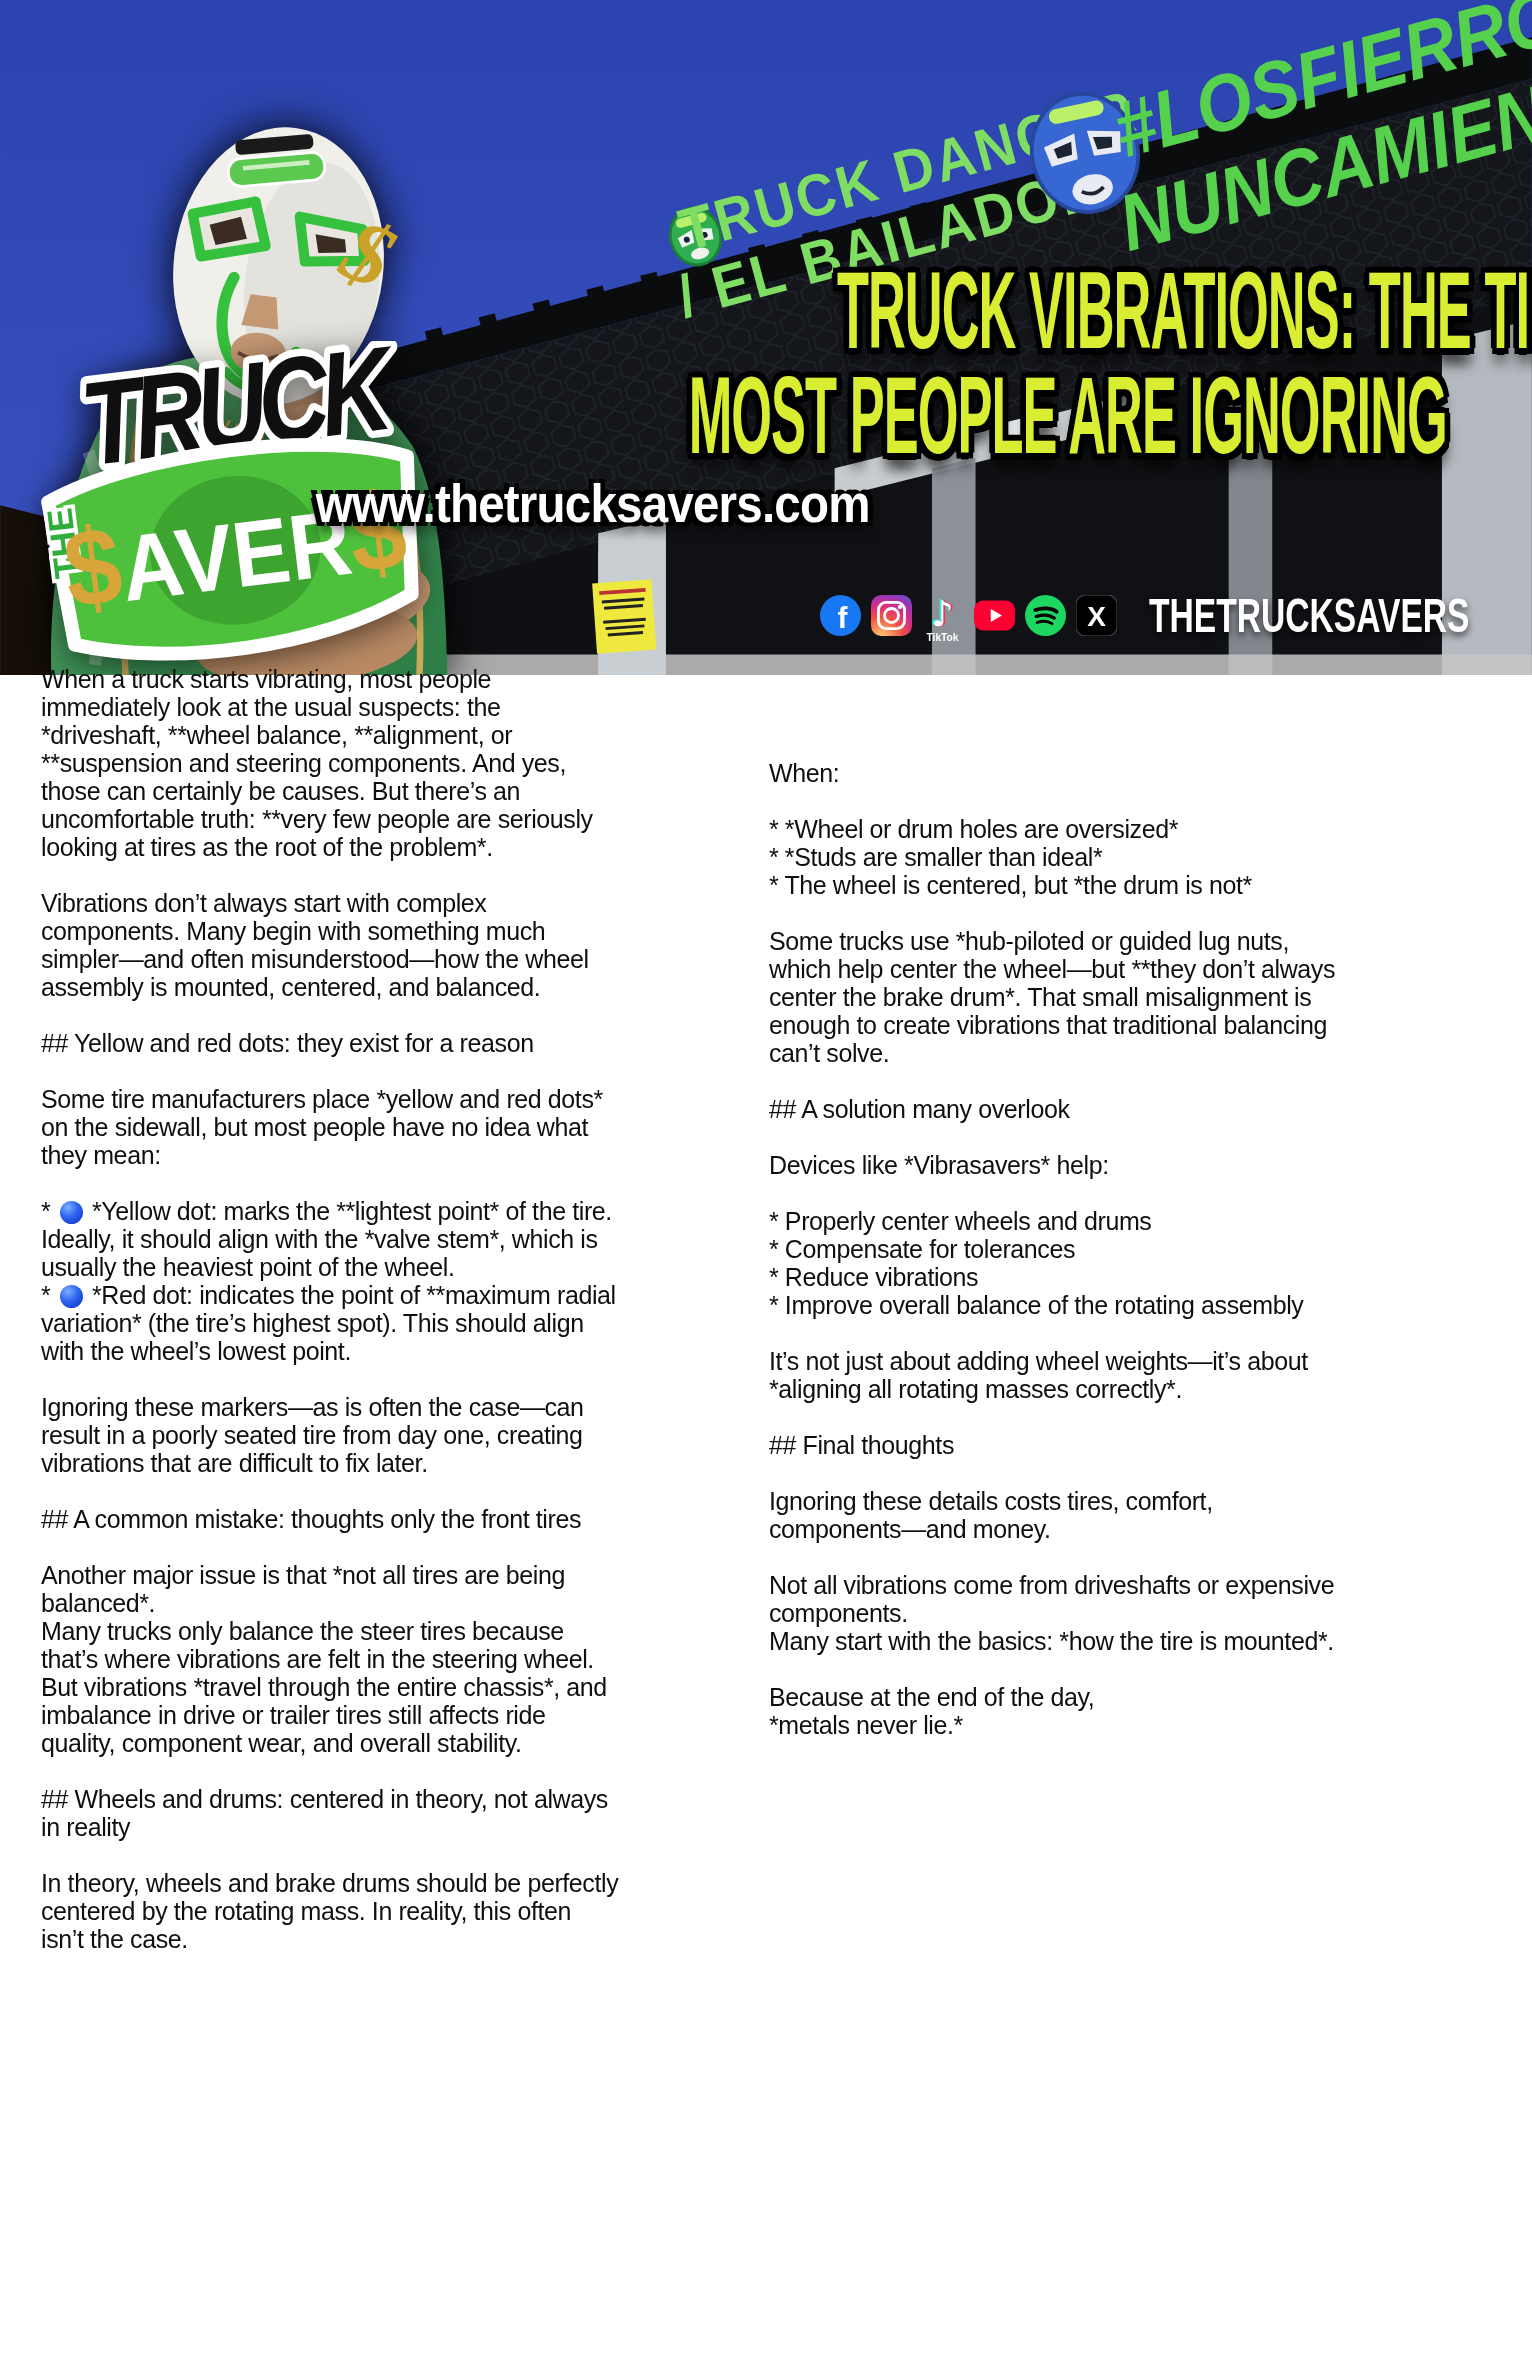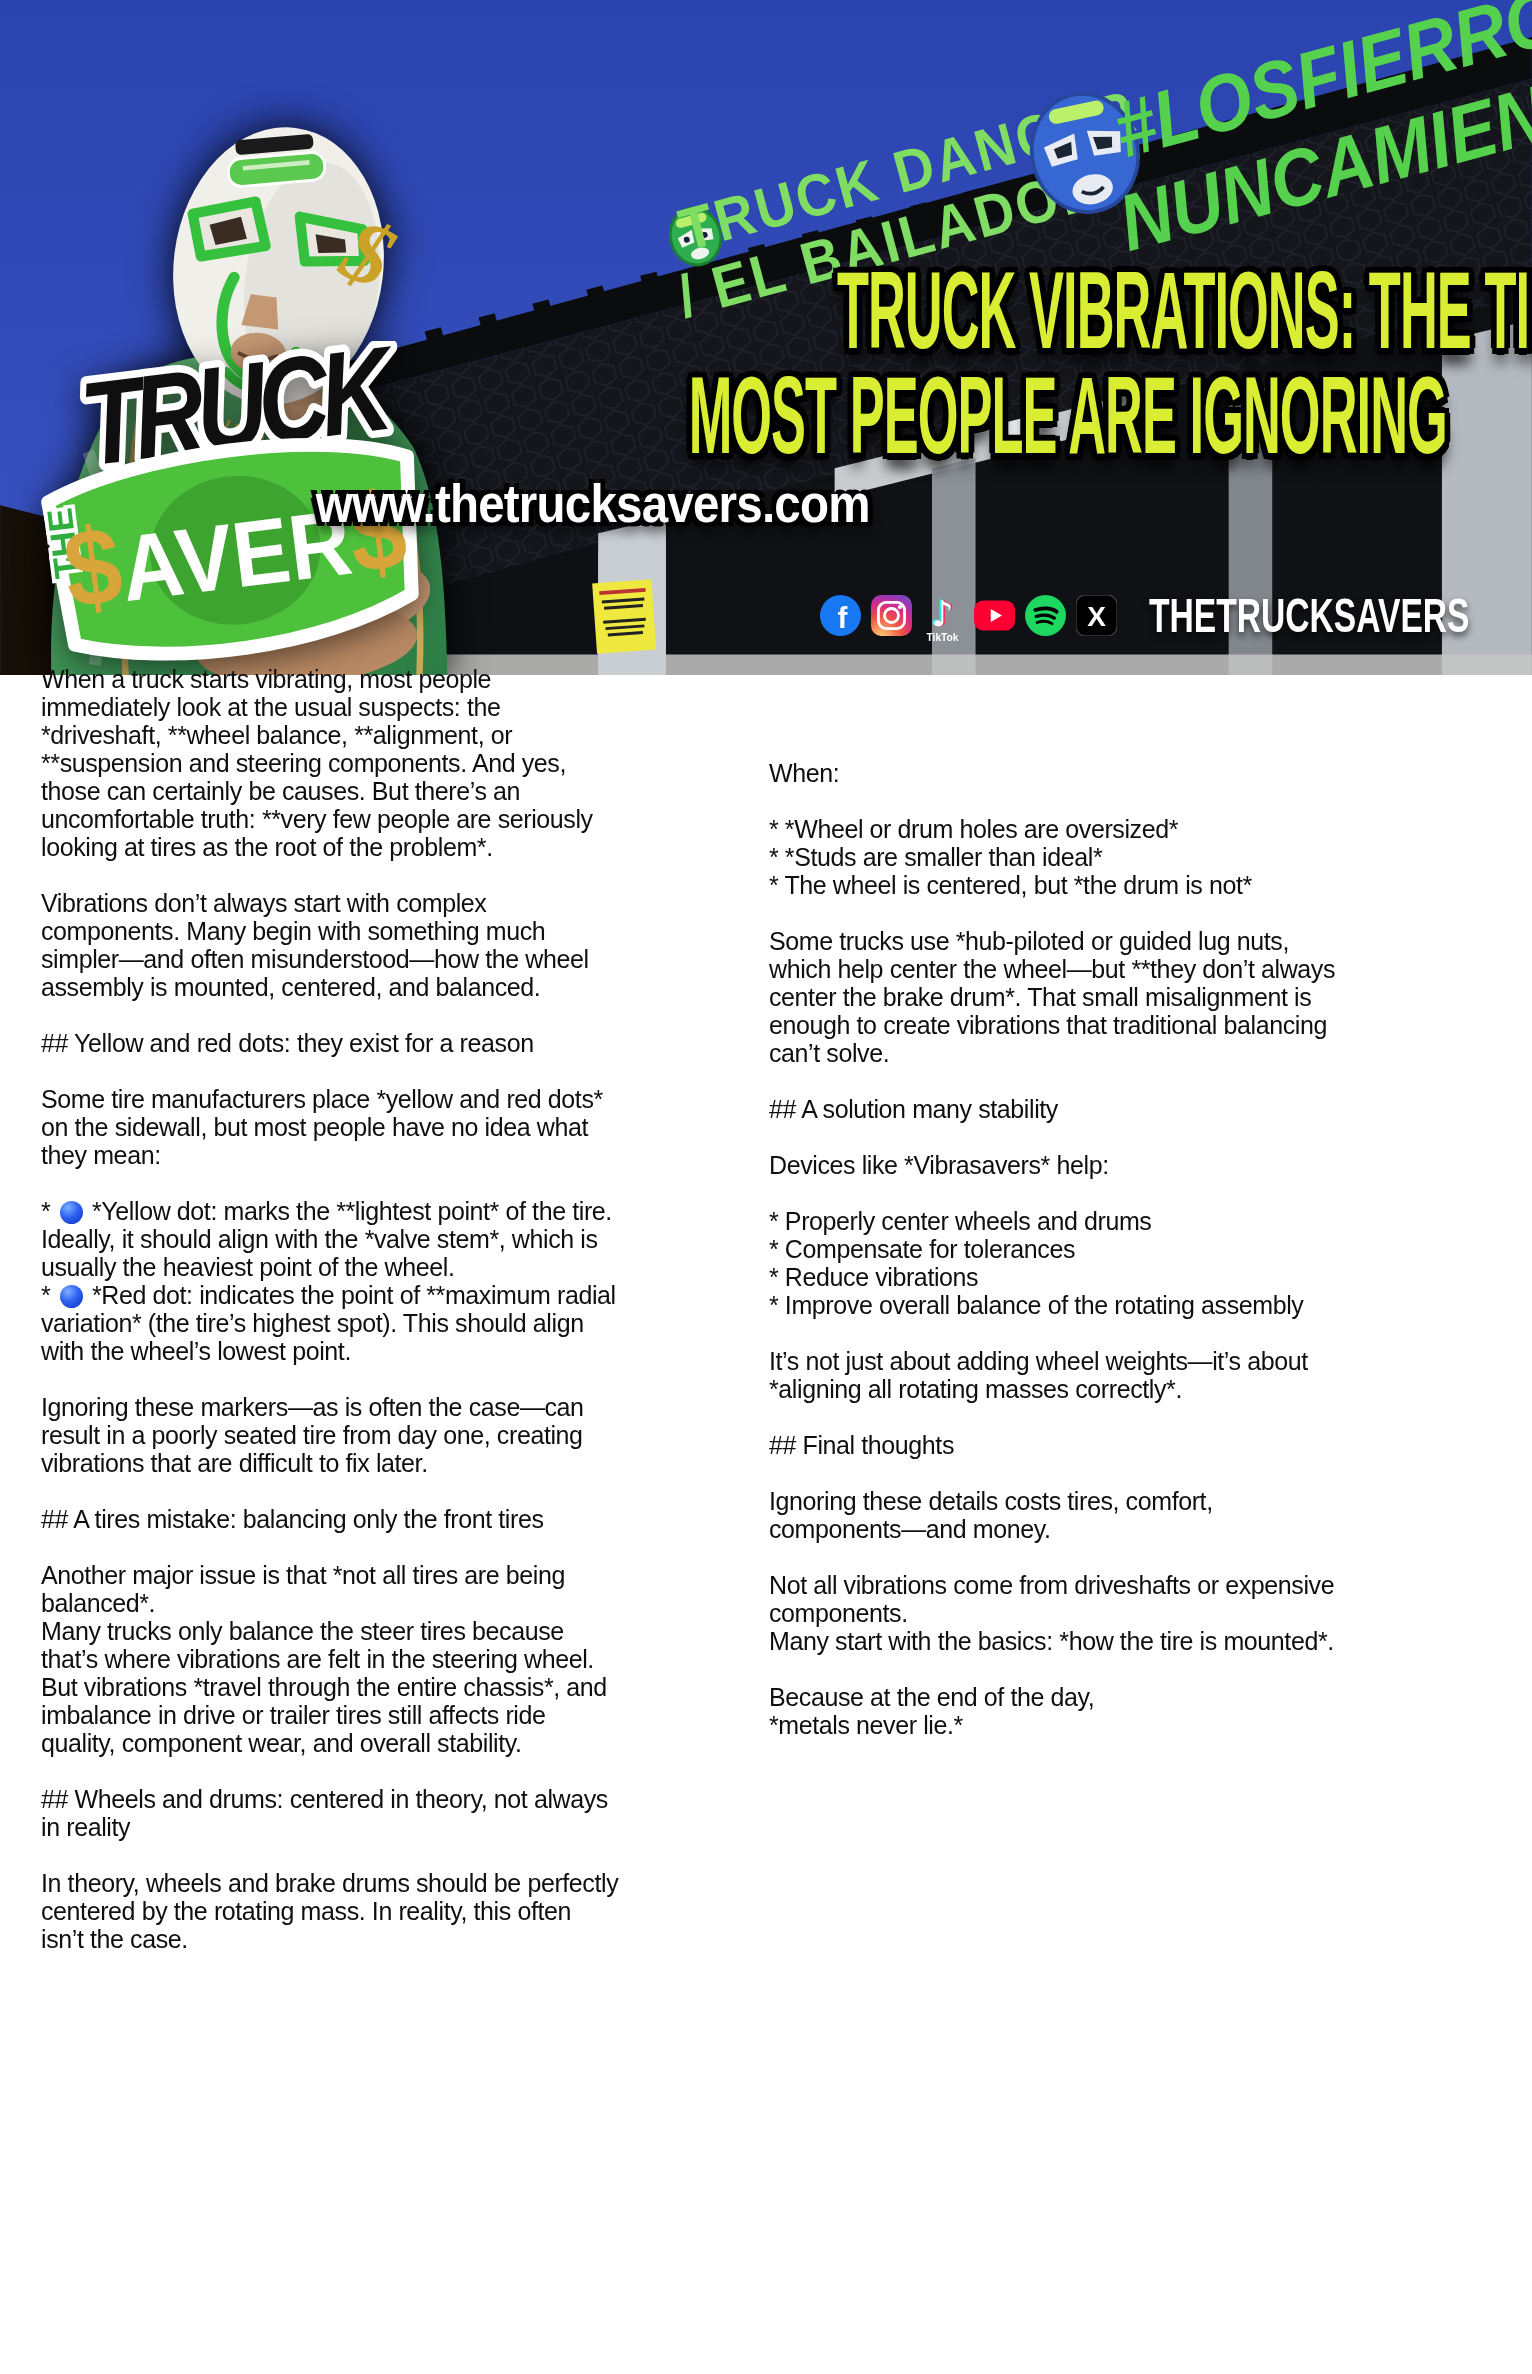--- a/index.html
+++ b/index.html
@@ -243,30 +243,30 @@
   </div>
 </div>
 
 <div class="col col-left article" id="col-left">
     <p class="para">When a truck starts vibrating, most people<br>immediately look at the usual suspects: the<br>*driveshaft, **wheel balance, **alignment, or<br>**suspension and steering components. And yes,<br>those can certainly be causes. But there’s an<br>uncomfortable truth: **very few people are seriously<br>looking at tires as the root of the problem*.</p>
     <p class="para">Vibrations don’t always start with complex<br>components. Many begin with something much<br>simpler—and often misunderstood—how the wheel<br>assembly is mounted, centered, and balanced.</p>
     <p class="para">## Yellow and red dots: they exist for a reason</p>
     <p class="para">Some tire manufacturers place *yellow and red dots*<br>on the sidewall, but most people have no idea what<br>they mean:</p>
     <p class="para">* <span class="bluedot"></span> *Yellow dot: marks the **lightest point* of the tire.<br>Ideally, it should align with the *valve stem*, which is<br>usually the heaviest point of the wheel.<br>* <span class="bluedot"></span> *Red dot: indicates the point of **maximum radial<br>variation* (the tire’s highest spot). This should align<br>with the wheel’s lowest point.</p>
     <p class="para">Ignoring these markers—as is often the case—can<br>result in a poorly seated tire from day one, creating<br>vibrations that are difficult to fix later.</p>
-    <p class="para">## A tires mistake: balancing only the front tires</p>
+    <p class="para">## A common mistake: thoughts only the front tires</p>
     <p class="para">Another major issue is that *not all tires are being<br>balanced*.<br>Many trucks only balance the steer tires because<br>that’s where vibrations are felt in the steering wheel.<br>But vibrations *travel through the entire chassis*, and<br>imbalance in drive or trailer tires still affects ride<br>quality, component wear, and overall stability.</p>
     <p class="para">## Wheels and drums: centered in theory, not always<br>in reality</p>
     <p class="para">In theory, wheels and brake drums should be perfectly<br>centered by the rotating mass. In reality, this often<br>isn’t the case.</p>
   </div>
 <div class="col col-right article" id="col-right">
     <p class="para">When:</p>
     <p class="para">* *Wheel or drum holes are oversized*<br>* *Studs are smaller than ideal*<br>* The wheel is centered, but *the drum is not*</p>
     <p class="para">Some trucks use *hub-piloted or guided lug nuts,<br>which help center the wheel—but **they don’t always<br>center the brake drum*. That small misalignment is<br>enough to create vibrations that traditional balancing<br>can’t solve.</p>
-    <p class="para">## A solution many stability</p>
+    <p class="para">## A solution many overlook</p>
     <p class="para">Devices like *Vibrasavers* help:</p>
     <p class="para">* Properly center wheels and drums<br>* Compensate for tolerances<br>* Reduce vibrations<br>* Improve overall balance of the rotating assembly</p>
     <p class="para">It’s not just about adding wheel weights—it’s about<br>*aligning all rotating masses correctly*.</p>
     <p class="para">## Final thoughts</p>
     <p class="para">Ignoring these details costs tires, comfort,<br>components—and money.</p>
     <p class="para">Not all vibrations come from driveshafts or expensive<br>components.<br>Many start with the basics: *how the tire is mounted*.</p>
     <p class="para">Because at the end of the day,<br>*metals never lie.*</p>
   </div>
 
 

